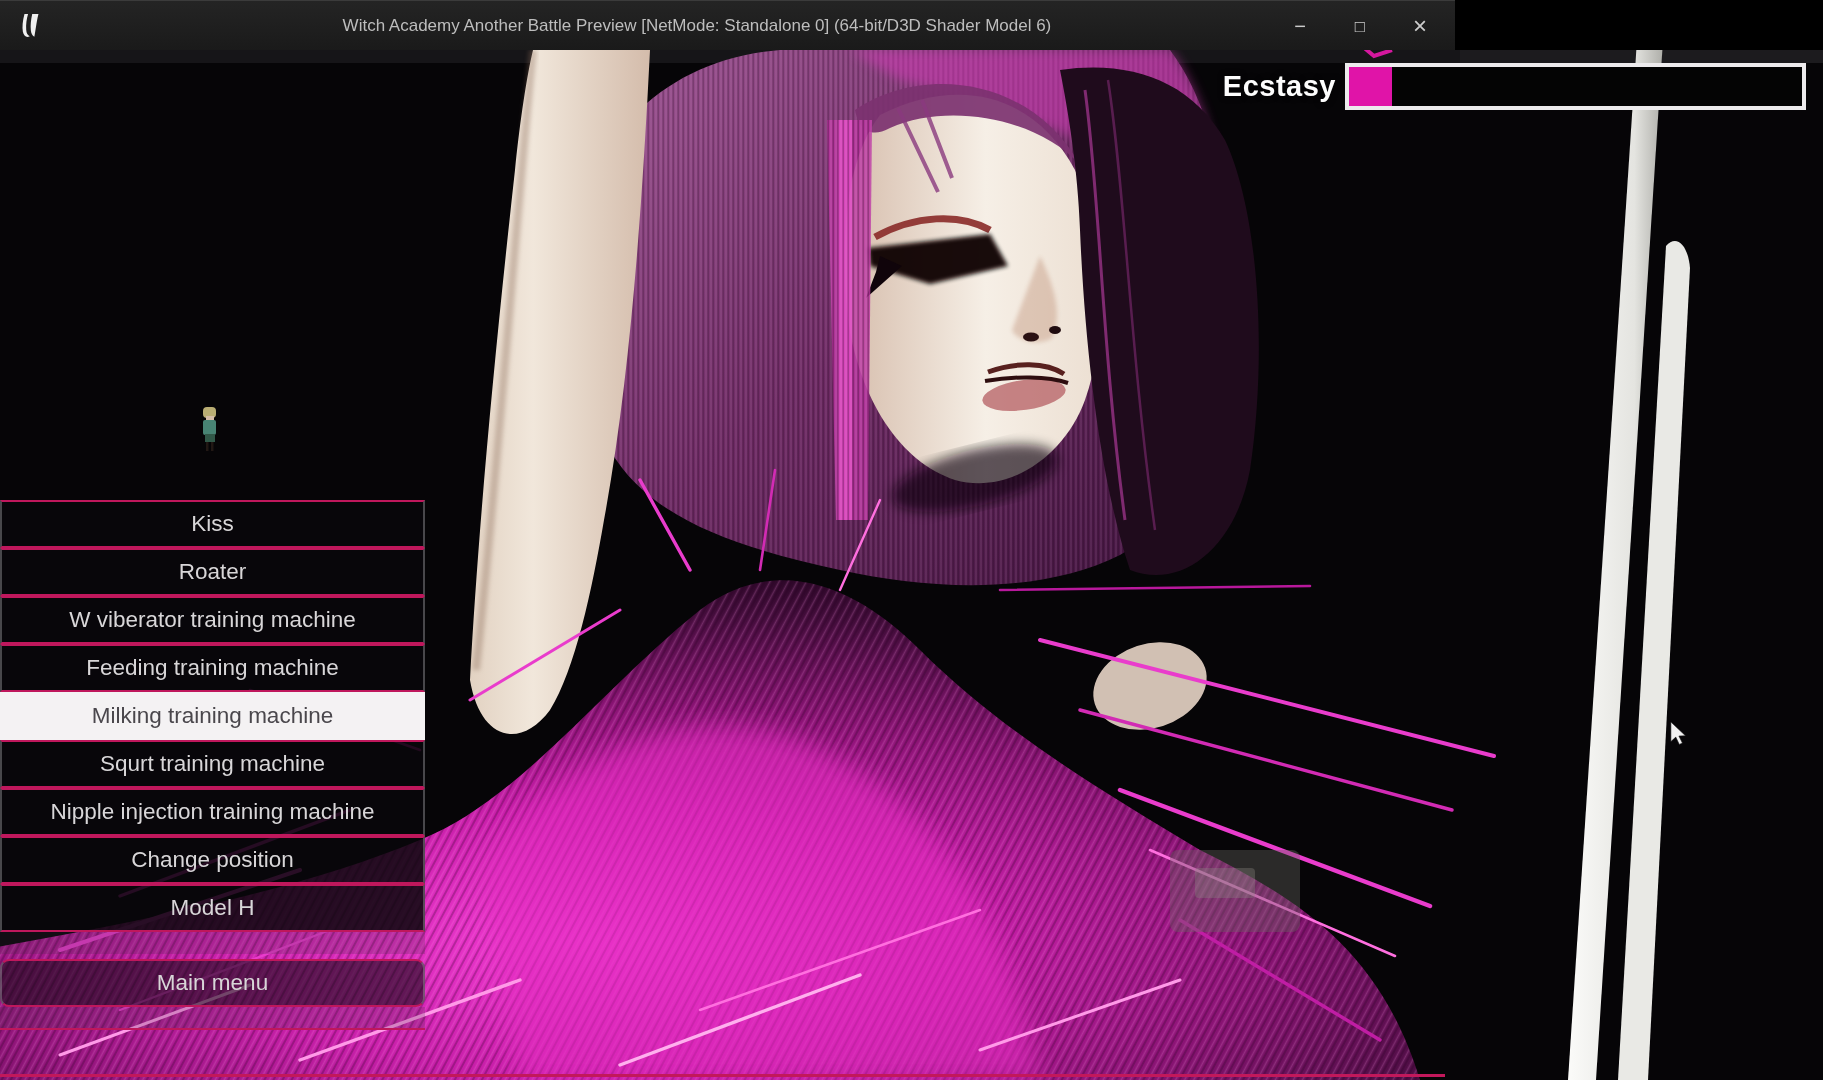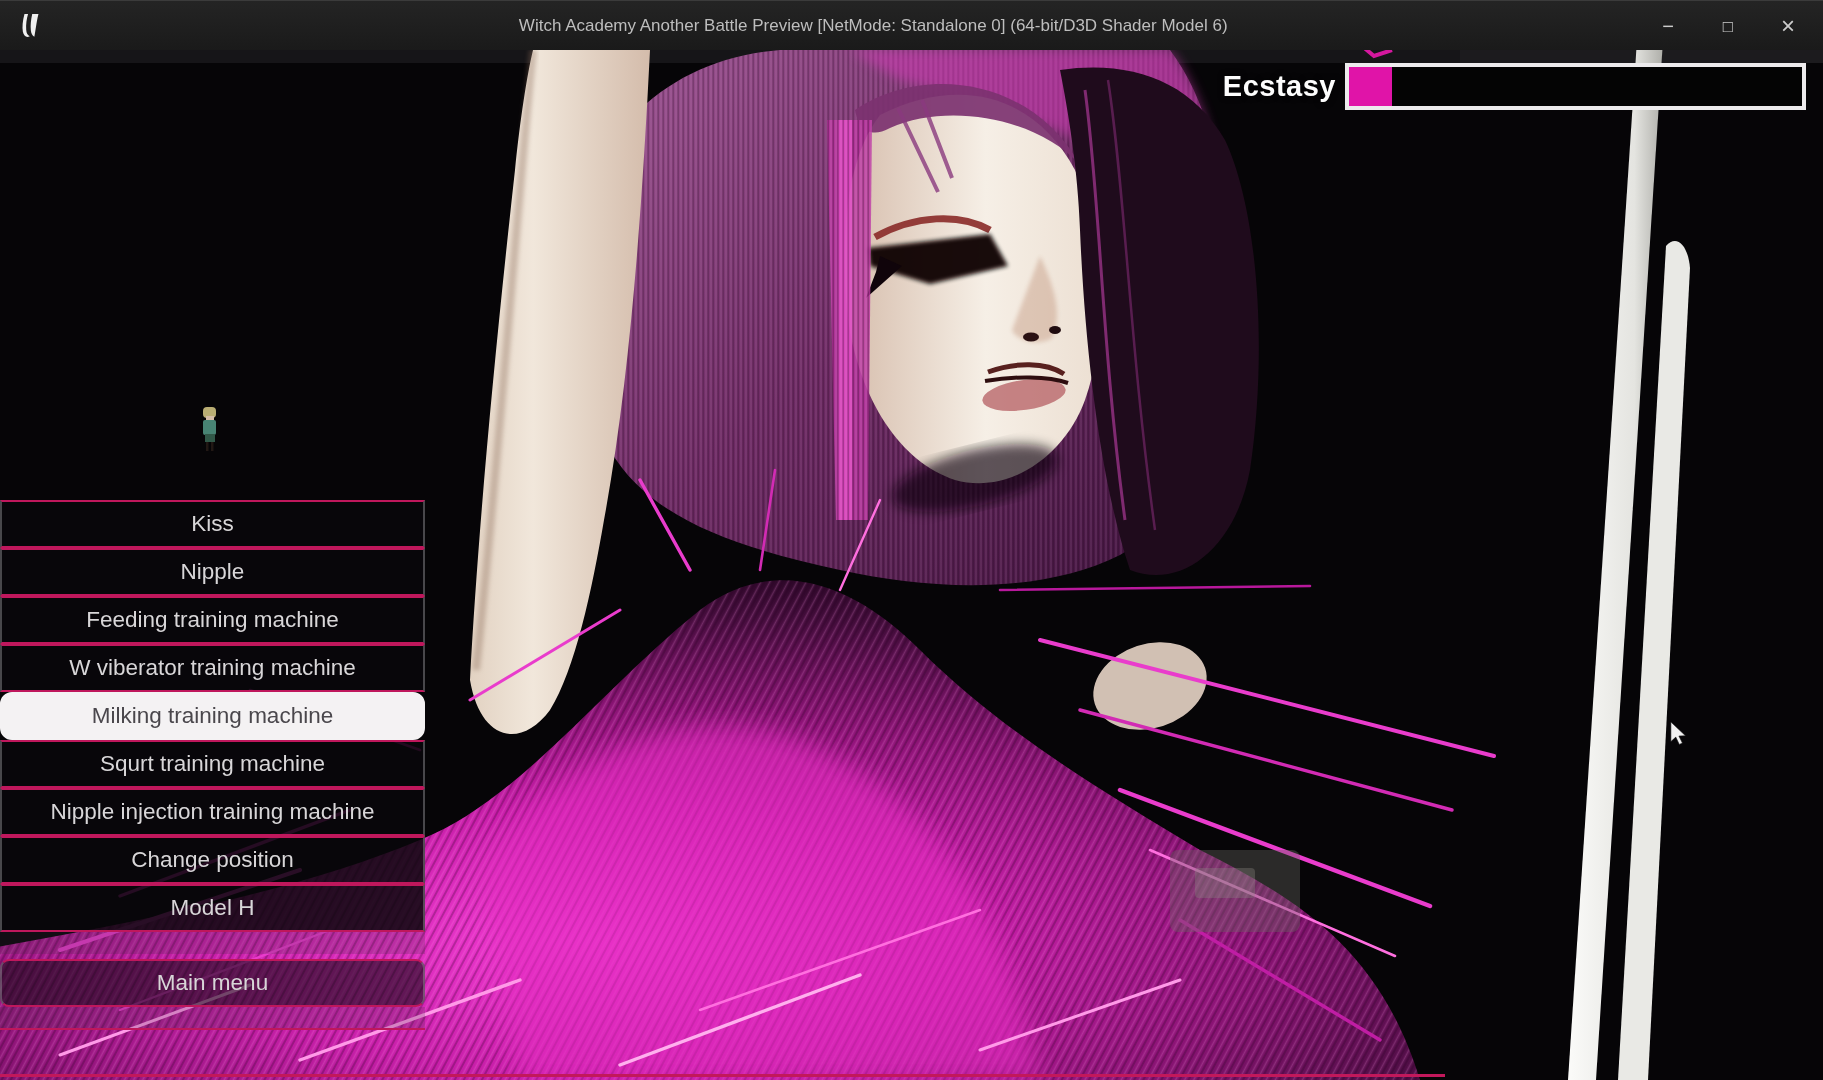--- a/index.html
+++ b/index.html
@@ -1,20 +1,20 @@
 <!DOCTYPE html>
 <html><head>
 <meta charset="utf-8">
 <style>
   html,body{margin:0;padding:0;background:#000;}
   #stage{position:relative;width:1823px;height:1080px;overflow:hidden;background:#000;
          font-family:"Liberation Sans",sans-serif;}
 
   
-  .titlebar{position:absolute;left:0;top:0;width:1823px;height:50px;
+  .titlebar{position:absolute;left:0;top:0;width:1455px;height:50px;
             background:linear-gradient(#242424,#1a1a1a);
             border-top:1px solid #3b3b3b;box-sizing:border-box;}
   .ue-logo{position:absolute;left:13px;top:9px;width:32px;height:32px;}
   .win-title{position:absolute;left:47.9%;top:0;height:50px;transform:translateX(-50%);
              display:flex;align-items:center;color:#bdbdbd;font-size:17px;white-space:nowrap;}
   .win-controls{position:absolute;right:20px;top:0;height:50px;display:flex;align-items:center;gap:30px;}
   .win-btn{color:#cccccc;font-size:20px;width:30px;text-align:center;cursor:default;line-height:1;}
 
   
   .viewport{position:absolute;left:0;top:50px;width:1823px;height:1030px;overflow:hidden;background:#15803d;}
@@ -30,21 +30,21 @@
   .ecstasy-fill{height:100%;width:0;}
 
   
   .menu{position:absolute;left:0;top:450px;width:425px;}
   .menu-item{height:48px;box-sizing:border-box;
              background:rgba(9,7,11,.86);
              border-top:2px solid #bf175c;border-bottom:2px solid #bf175c;
              border-left:2px solid rgba(150,150,155,.45);border-right:2px solid rgba(150,150,155,.45);
              display:flex;align-items:center;justify-content:center;
              color:#d8d6d8;font-size:22.5px;cursor:default;}
-  .menu-item.selected{background:#f4f2f3;color:#4a474c;border-color:#f4f2f3;border-radius:12px;}
+  .menu-item.selected{background:#f4f2f3;color:#4a474c;border-color:#f4f2f3;}
   .menu-item.footer{background:rgba(12,9,14,.58);border-radius:9px;}
   .menu-band{height:22px;margin-bottom:5px;background:rgba(70,45,70,.22);}
   .menu-band.bottom{height:21px;border-bottom:2px solid #bf175c;background:rgba(70,45,70,.22);}
 
   
   .cursor{position:absolute;left:1670px;top:672px;width:20px;height:28px;}
 </style>
 </head>
 <body>
 <div id="stage">
@@ -212,23 +212,23 @@
       <path d="M 1362,-4 L 1374,6 L 1392,0" stroke="#d4179e" stroke-width="4" fill="none"></path>
     </svg>
 
     <div class="ecstasy-label">Ecstasy</div>
     <div class="ecstasy-bar">
       <div class="ecstasy-fill" style="width: 9.5%; background: rgb(224, 20, 168);"></div>
     </div>
 
     <div class="menu">
       <div class="menu-item">Kiss</div>
-      <div class="menu-item">Nipple</div>
+      <div class="menu-item">Roater</div>
+      <div class="menu-item">W viberator training machine</div>
       <div class="menu-item">Feeding training machine</div>
-      <div class="menu-item">W viberator training machine</div>
       <div class="menu-item selected">Milking training machine</div>
       <div class="menu-item">Squrt training machine</div>
       <div class="menu-item">Nipple injection training machine</div>
       <div class="menu-item">Change position</div>
       <div class="menu-item">Model H</div>
       <div class="menu-band"></div>
       <div class="menu-item footer">Main menu</div>
       <div class="menu-band bottom"></div>
     </div>
 

